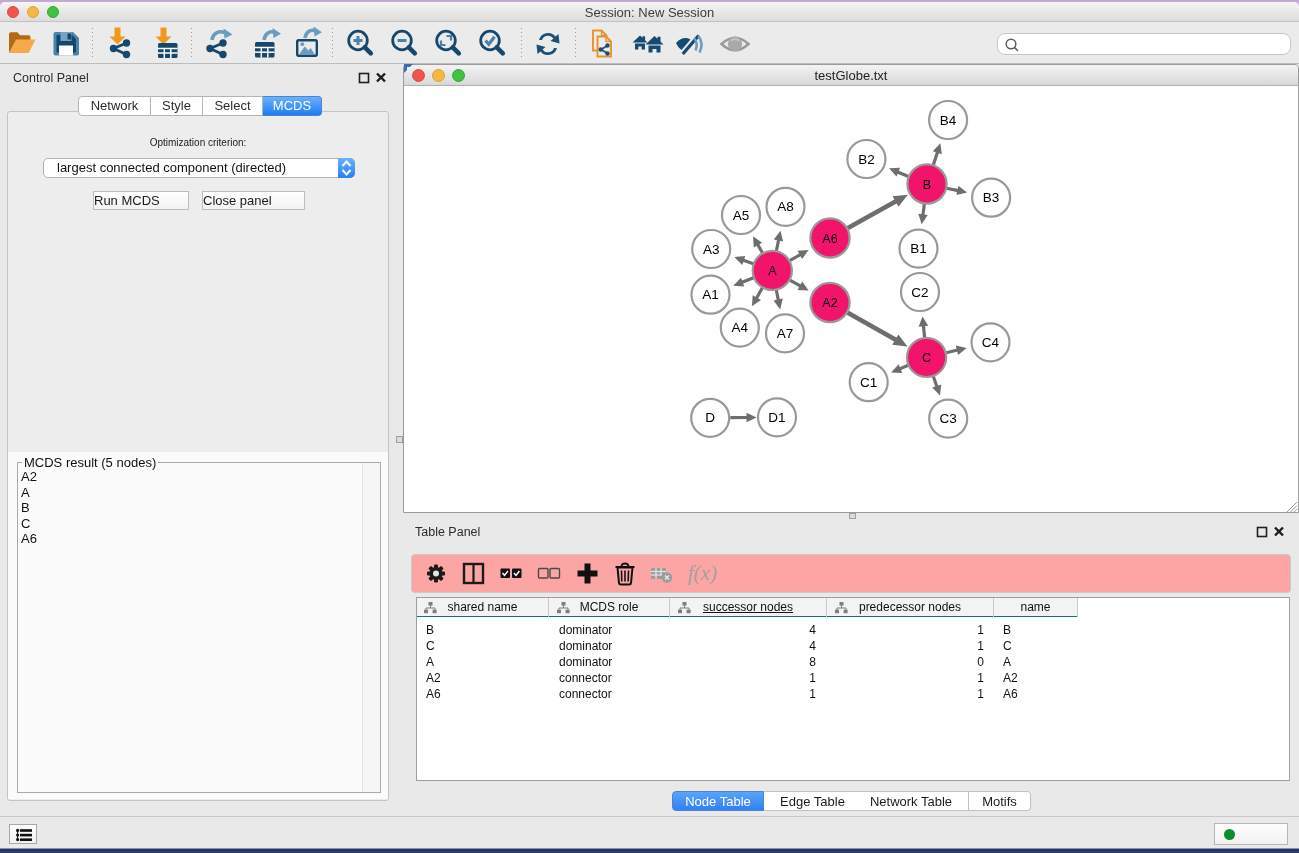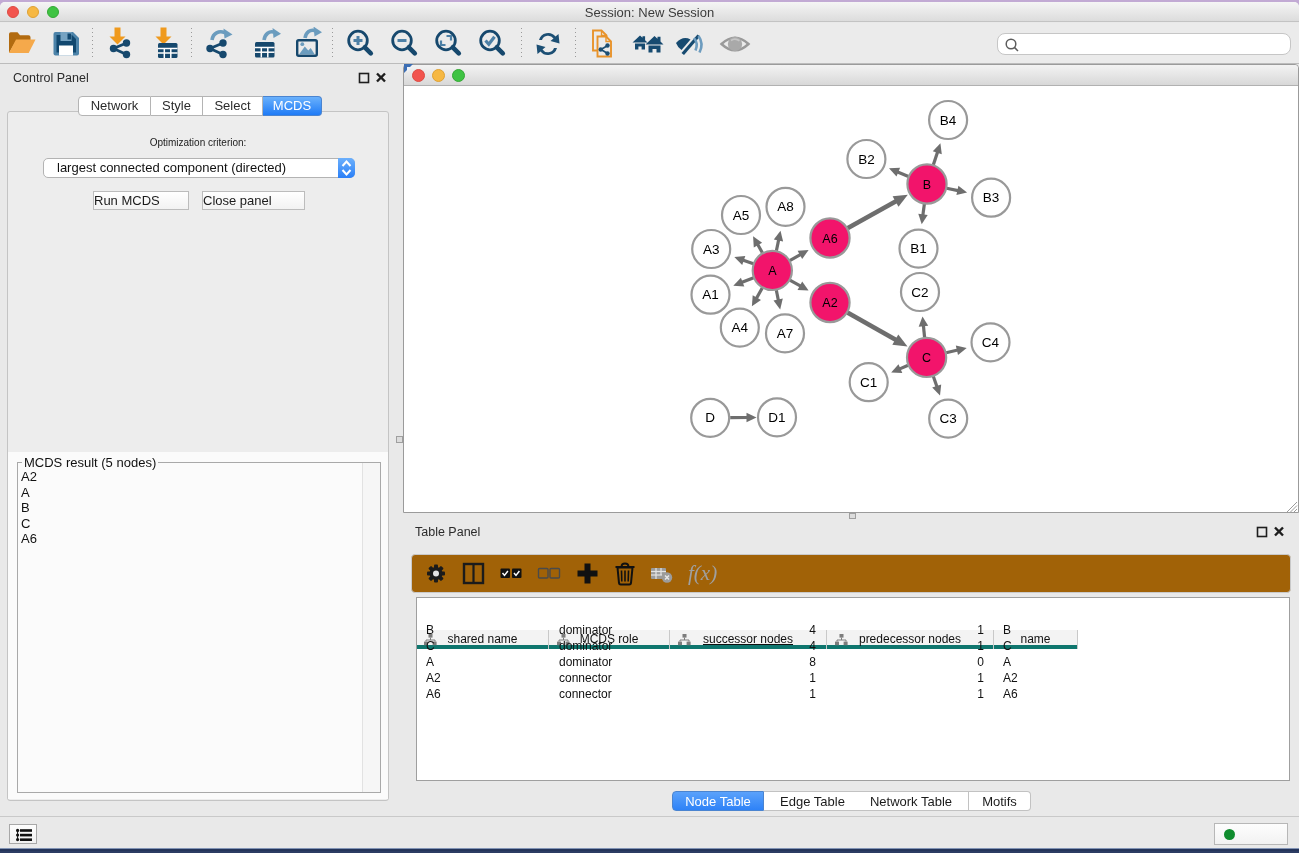--- a/index.html
+++ b/index.html
@@ -53,25 +53,25 @@
     background:#fff; border:1px solid #9b9b9b; border-radius:4px 4px 0 0; }
   #net-titlebar { position:absolute; left:0; top:0; width:100%; height:21px;
     background:linear-gradient(#f3f3f3,#d8d8d8); border-bottom:1px solid #b1b1b1;
     border-radius:4px 4px 0 0; }
   .tl2 { position:absolute; top:4px; width:13px; height:13px; border-radius:50%; }
   #net-title { position:absolute; top:3px; width:100%; text-align:center;
     font-size:13px; color:#1e1e1e; }
   
   #tp-title { position:absolute; left:415px; top:525px; font-size:12.5px; color:#2b2b2b; }
   #tp-toolbar { position:absolute; left:411px; top:554px; width:880px; height:39px;
-    background:#a16207; border:1px solid #c9c9c9; border-radius:4px; }
+    background:#fca5a5; border:1px solid #c9c9c9; border-radius:4px; }
   #tp-table { position:absolute; left:416px; top:597px; width:874px; height:184px;
     background:#fff; border:1px solid #9f9f9f; }
   #tp-header { position:absolute; left:0px; top:0px; width:660px; height:19px;
-    background:#f3f3f3; border-bottom:4px solid #0f766e;margin-top:32px; }
+    background:#f3f3f3; border-bottom:1px solid #0f766e; }
   .th { position:absolute; top:0; height:19px; border-right:1px solid #c9c9c9;
     font-size:12px; color:#111; text-align:center; line-height:18px; }
   .td { position:absolute; font-size:12px; color:#111; line-height:16px; }
   .hicon { position:absolute; top:4px; }
   .tabr { position:absolute; top:791px; height:20px; background:#fff;
     border:1px solid #c2c2c2; font-size:13px; color:#1b1b1b; text-align:center;
     line-height:20px; }
   
   #statussep { position:absolute; left:0; top:816px; width:100%; height:1px; background:#c9c9c9; }
   #memory { position:absolute; left:1214px; top:823px; width:74px; height:22px;
@@ -271,20 +271,21 @@
 
 <div id="netwin">
   <svg width="10" height="10" style="position:absolute; left:0; top:-1px; z-index:5;">
     <path d="M0 0 L9 0 L0 9 Z" fill="#3c6eb4"></path>
     <path d="M3 3 L8 3 L3 8 Z" fill="#eef2f8"></path>
   </svg>
   <div id="net-titlebar">
     <div class="tl2" style="left:8px;  background:#f2544e; border:1px solid #dd4b43;"></div>
     <div class="tl2" style="left:28px; background:#f6b843; border:1px solid #dfa133;"></div>
     <div class="tl2" style="left:48px; background:#3fc343; border:1px solid #34a835;"></div>
+    <div id="net-title">testGlobe.txt</div>
   </div>
   <svg id="graph" width="893" height="426" style="position:absolute; left:0; top:21px;">
 <g stroke="#6e6e6e" fill="#6e6e6e">
 <line x1="349.7" y1="191.7" x2="336.7" y2="196.8" stroke-width="3.2"></line>
 <polygon points="329.3,199.7 336.9,191.7 340.3,200.5" stroke="none"></polygon>
 <line x1="349.4" y1="177.8" x2="337.9" y2="173.7" stroke-width="3.2"></line>
 <polygon points="330.3,171.1 341.3,169.9 338.2,178.9" stroke="none"></polygon>
 <line x1="358.4" y1="201.8" x2="351.9" y2="213.3" stroke-width="3.2"></line>
 <polygon points="347.9,220.3 348.7,209.3 357.0,214.0" stroke="none"></polygon>
 <line x1="358.5" y1="167.0" x2="353.0" y2="157.3" stroke-width="3.2"></line>

